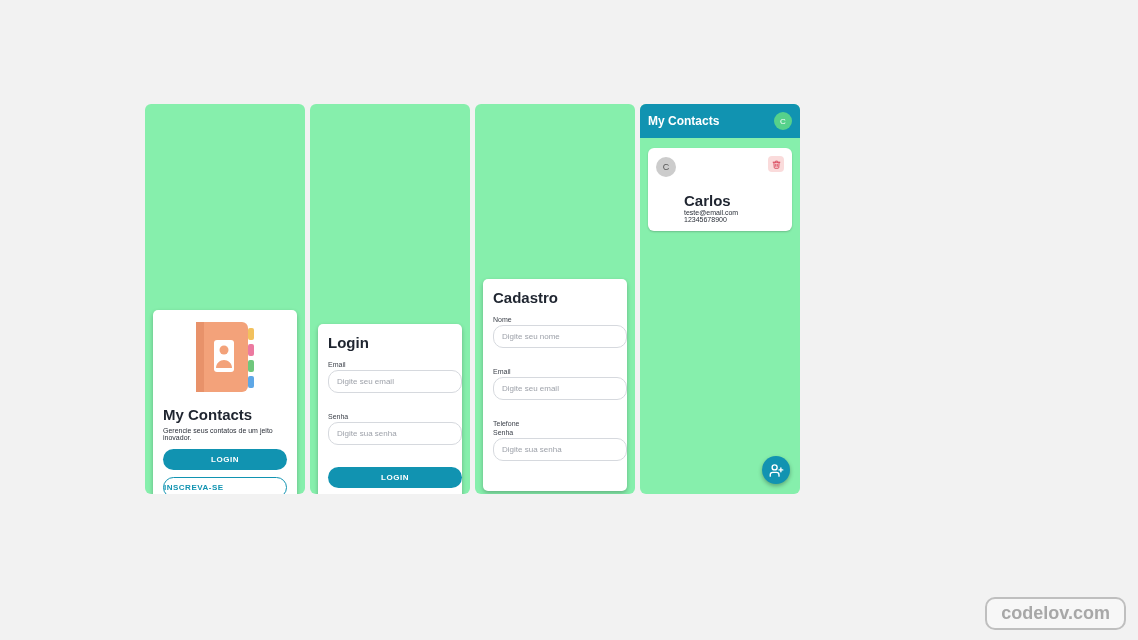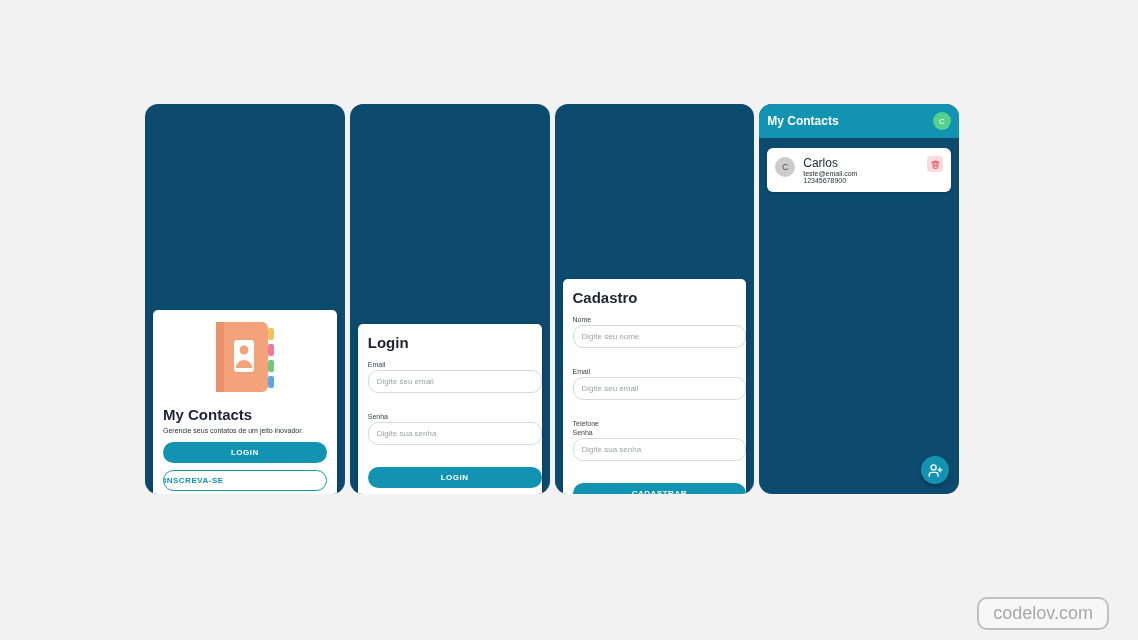--- a/index.html
+++ b/index.html
@@ -8,24 +8,24 @@
   .gallery {
     position: absolute;
     left: 145px;
     top: 104px;
     width: 814px;
     height: 390px;
     display: flex;
     gap: 5px;
   }
   .phone {
-    width: 200px;
+    width: 160px;
     height: 390px;
-    background: #0c4a6e;
-    border-radius: 13px;
+    background: #86efac;
+    border-radius: 6px;
     position: relative;
     overflow: hidden;
   }
 
   
   .s1-card {
     position: absolute;
     left: 8px; right: 8px;
     top: 206px;
     background: #fff;
@@ -94,39 +94,39 @@
     background:#fff; border-radius:6px; padding:8px;
     display:flex; align-items:flex-start; gap:8px;
     box-shadow:0 1px 2px rgba(0,0,0,.2);
   }
   .contact-avatar {
     width:20px; height:20px; border-radius:50%;
     background:#ccc; color:#555; font-size:9px;
     display:flex; align-items:center; justify-content:center;
     flex-shrink:0; margin-top:1px;
   }
-  .contact-info .name { font-size:12px; font-weight:400; color:#1f2530; }
+  .contact-info .name { font-size:15px; font-weight:700; color:#1f2530;margin-top:36px; }
   .contact-info .line { font-size:7px; color:#2a2f38; }
   .delete-btn {
     margin-left:auto; width:16px; height:16px; border-radius:4px;
     background:#fadbdb; display:flex; align-items:center; justify-content:center;
     cursor:pointer;
   }
   .fab {
     position:absolute; right:10px; bottom:10px;
     width:28px; height:28px; border-radius:50%;
     background:#1193b1; display:flex; align-items:center; justify-content:center;
     cursor:pointer; box-shadow:0 2px 4px rgba(0,0,0,.3);
   }
 
   
   .watermark {
-    position:absolute; right:29px; bottom:10px;
+    position:absolute; right:12px; bottom:10px;
     border:2px solid #bfbfbf; border-radius:10px;
-    padding:4px 14px; color:#a8a8a8; font-size:18px; font-weight:400;
+    padding:4px 14px; color:#a8a8a8; font-size:18px; font-weight:700;
     background:rgba(255,255,255,.4);
   }
 </style>
 </head>
 <body>
 
 <div class="gallery">
 
   <div class="phone">
     <div class="s1-card">
@@ -174,21 +174,20 @@
       <input class="field-input" placeholder="Digite seu nome" style="">
 
       <label class="field-label">Email</label>
       <input class="field-input" placeholder="Digite seu email" style="">
 
       <label class="field-label">Telefone</label>
 
       <label class="field-label">Senha</label>
       <input class="field-input" type="password" placeholder="Digite sua senha" style="">
 
-      <button class="btn-primary">CADASTRAR</button>
 
       
     </div>
   </div>
 
   <div class="phone">
     <div class="s4-header">
       <div class="s4-title">My Contacts</div>
       <div class="s4-avatar">C</div>
     </div>

